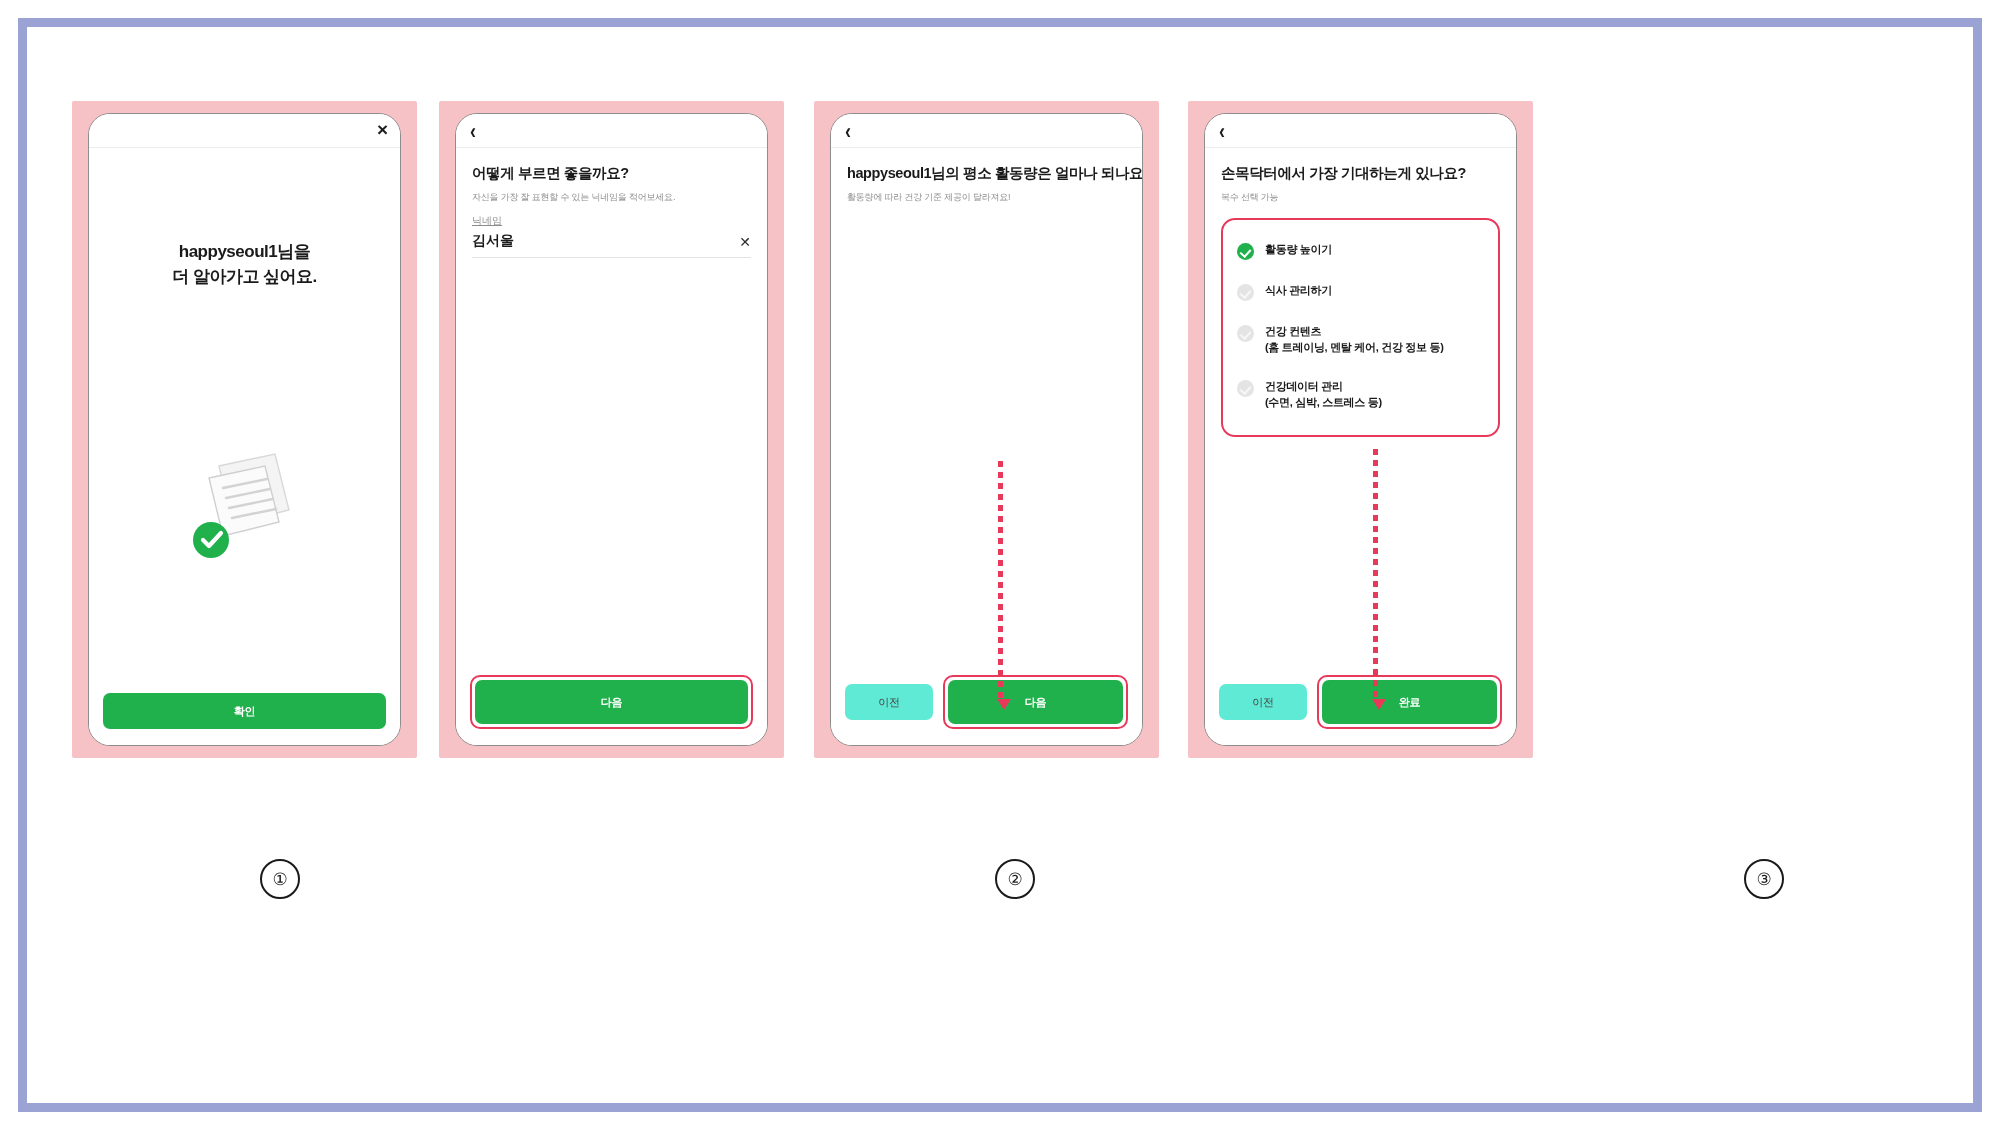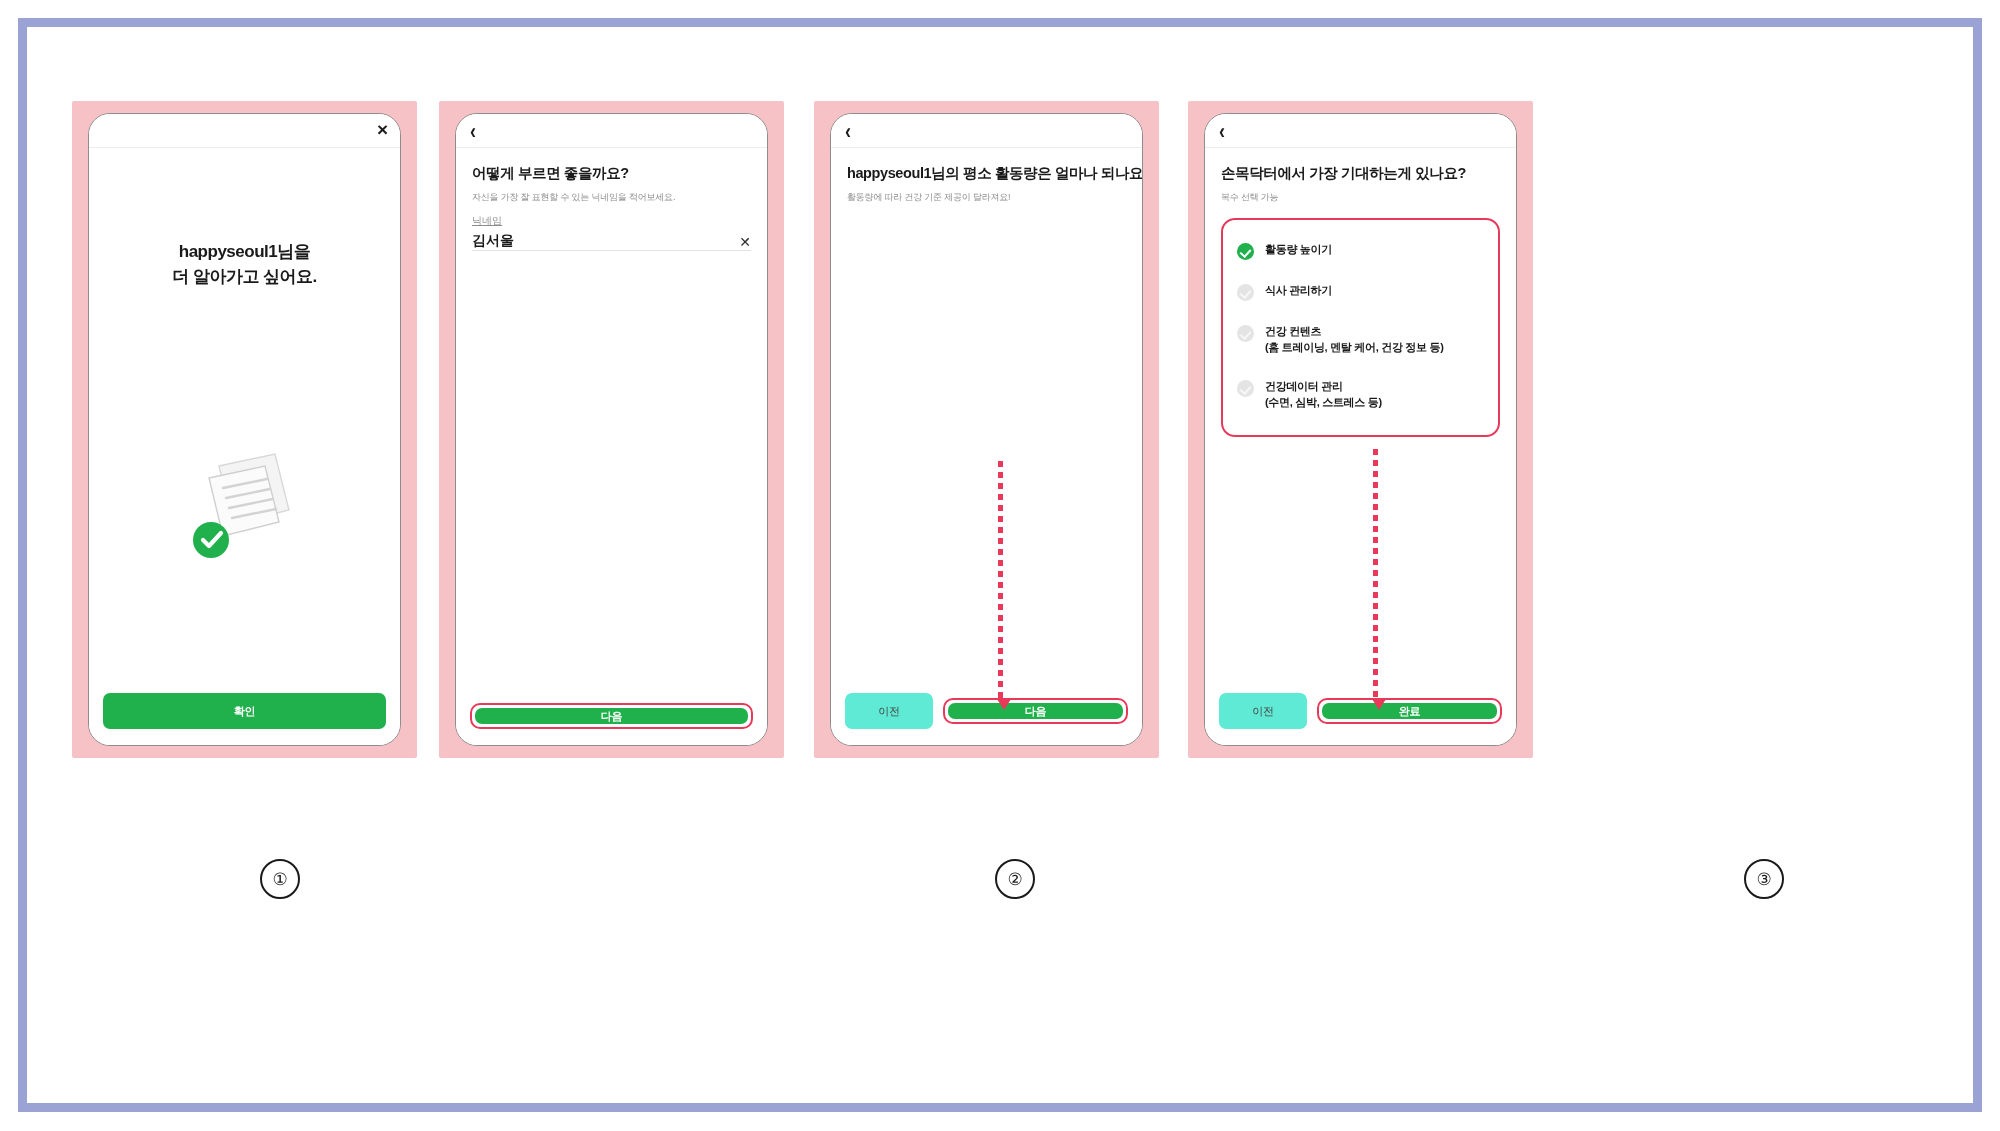--- a/index.html
+++ b/index.html
@@ -141,20 +141,21 @@
     font-size: 10px;
     color: #8b8b8b;
     margin-top: 10px;
     text-decoration: underline;
   }
   .field-row {
     display: flex;
     align-items: flex-end;
     justify-content: space-between;
     border-bottom: 1px solid #e2e2e2;
+    padding-bottom: 7px;
     margin-top: 4px;
   }
   .field-value {
     font-size: 14px;
     font-weight: 700;
     color: #1a1a1a;
   }
   .field-clear {
     font-size: 14px;
     color: #2b2b2b;
@@ -235,21 +236,21 @@
     flex: 0 0 88px;
     font-weight: 500;
   }
   .btn-hl {
     border: 2.5px solid #e8395a;
     border-radius: 10px;
     padding: 3px;
     display: flex;
     flex: 1 1 auto;
   }
-  .btn-hl .btn { height: 16px; }
+  .btn-hl .btn { height: 44px; }
 
   
   .arrow {
     position: absolute;
     width: 6px;
     z-index: 9;
   }
   .arrow .stem {
     width: 5px;
     background-image: linear-gradient(#e8395a 55%, rgba(255,255,255,0) 0%);

